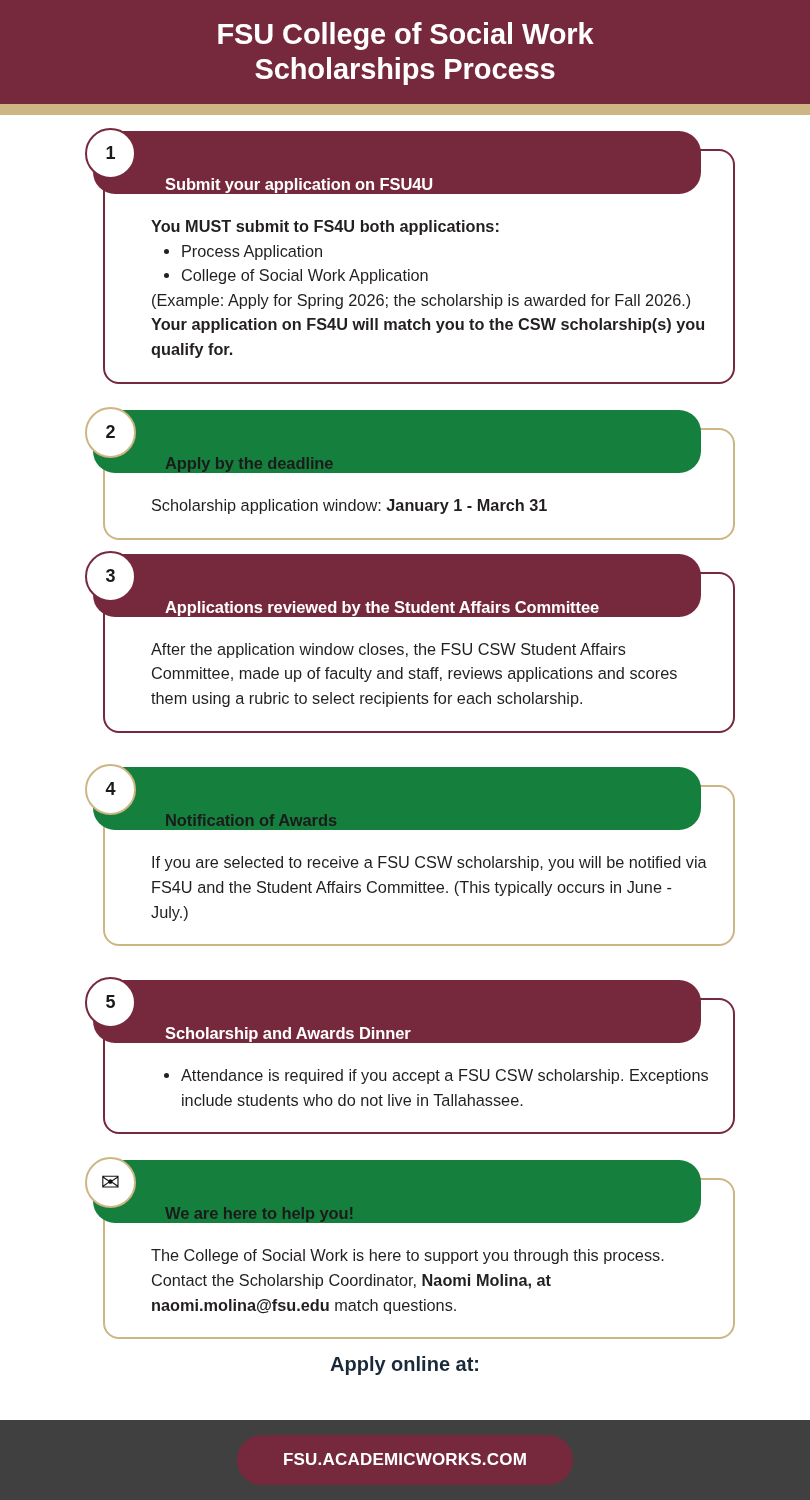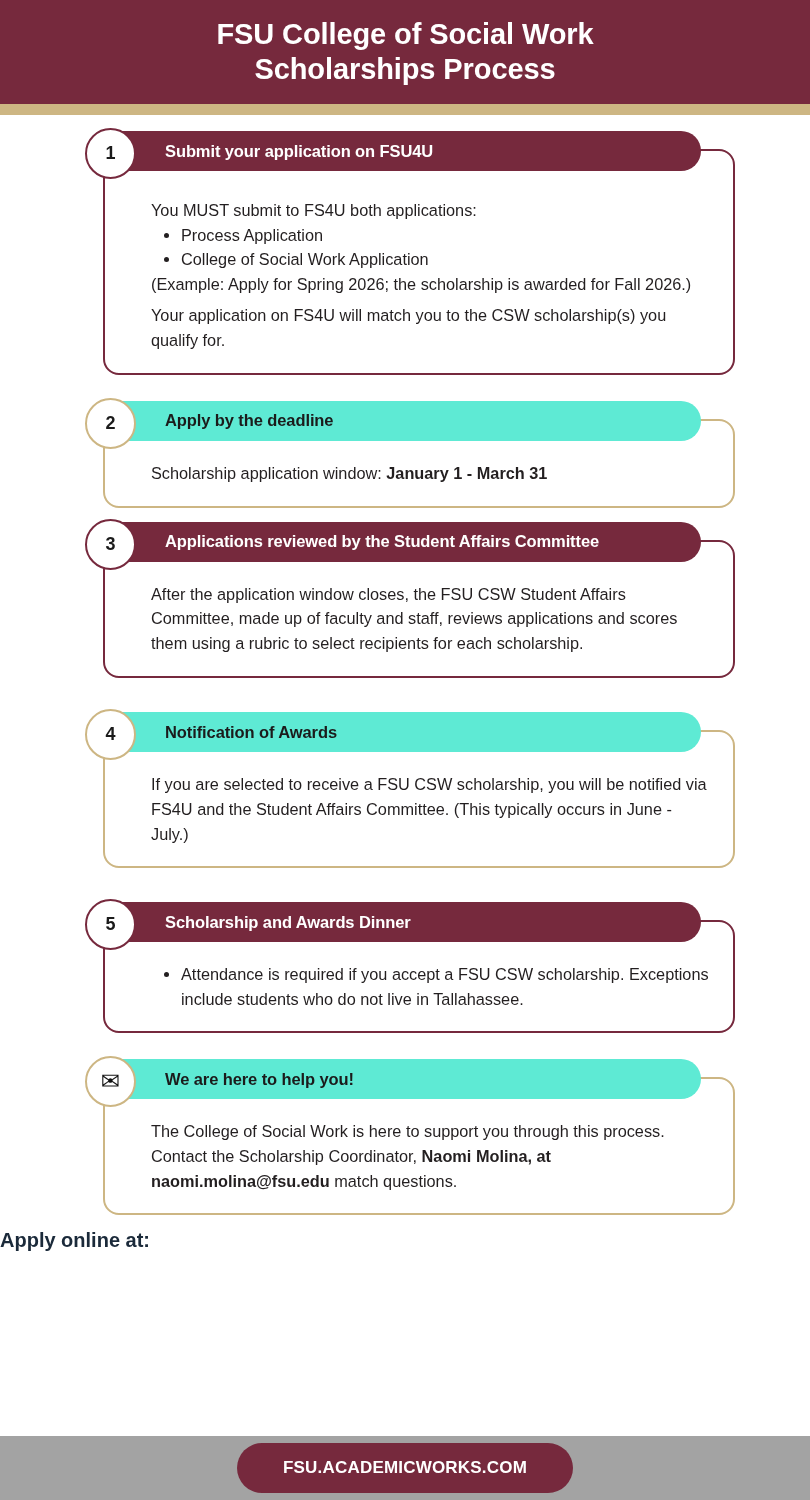--- a/index.html
+++ b/index.html
@@ -62,27 +62,27 @@
   }
   .step.gold .step-outline { border-color: #CDB683; }
 
   .step-bar {
     position: relative;
     z-index: 2;
     margin-left: 18px;
     width: 608px;
     background: #76293D;
     border-radius: 22px;
-    height: 40px;
-    display: flex;
-    align-items: center;
+    height: 63px;
+    display: flex;
+    align-items: flex-end;
     box-sizing: border-box;
     padding-left: 72px;
   }
-  .step.gold .step-bar { background: #5eead4; }
+  .step.gold .step-bar { background: #15803d; }
 
   .step-bar-label {
     color: #ffffff;
     font-size: 16.5px;
     font-weight: bold;
     letter-spacing: -0.1px;
   }
   .step.gold .step-bar-label { color: #1b1b1b; }
 
   .step-badge {
@@ -118,51 +118,52 @@
     margin-left: 28px;
     padding: 20px 26px 22px 48px;
     box-sizing: border-box;
   }
   .step-body p {
     margin: 0;
     font-size: 16.3px;
     line-height: 1.52;
     color: #231f20;
   }
-  .step-body p.bold { font-weight: normal; margin-top: 7px; }
+  .step-body p.bold { font-weight: bold; }
   .step-body ul {
     margin: 0;
     padding-left: 30px;
     list-style: disc;
   }
   .step-body ul li {
     font-size: 16.3px;
     line-height: 1.5;
     color: #231f20;
   }
   .step-body strong { font-weight: bold; }
 
   .gap-sm { height: 14px; }
   .gap-md { height: 26px; }
   .gap-lg { height: 34px; }
 
   
   .apply-line {
+    text-align: center;
     font-size: 20px;
     font-weight: bold;
     color: #1b2a3a;
     padding: 14px 0 12px 0;
   }
   .footer-bar {
     position: absolute;
     left: 0;
     right: 0;
     bottom: 0;
-    height: 64px;
-    background: #a3a3a3;
+    height: 80px;
+    background: #404040;
     display: flex;
     align-items: center;
     justify-content: center;
   }
   .footer-button {
     background: #76293D;
     color: #ffffff;
     border-radius: 30px;
     padding: 15px 46px;
     font-size: 17px;

